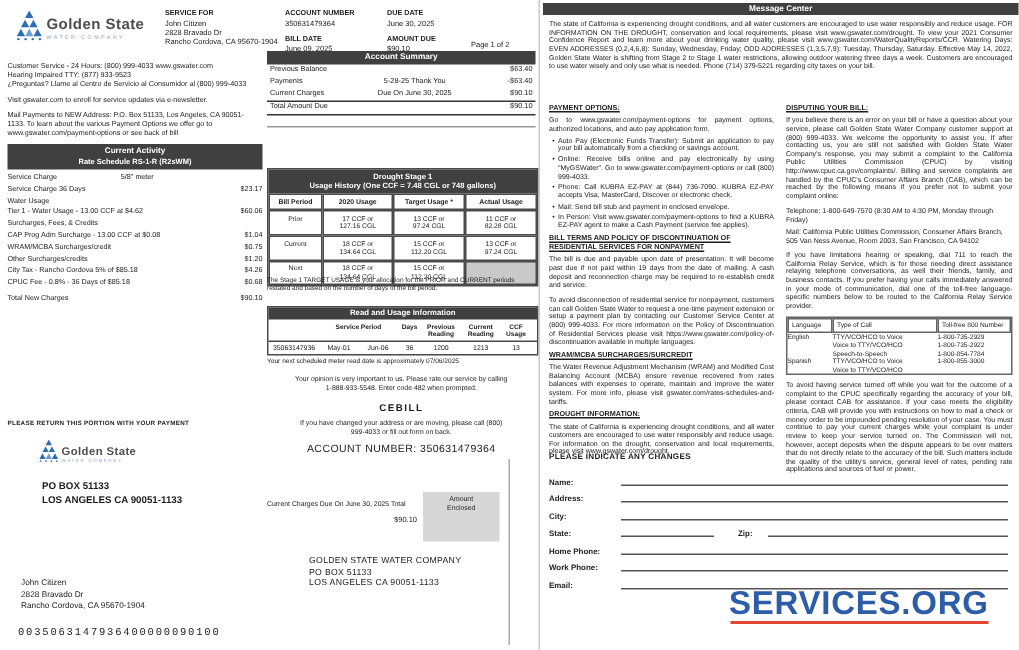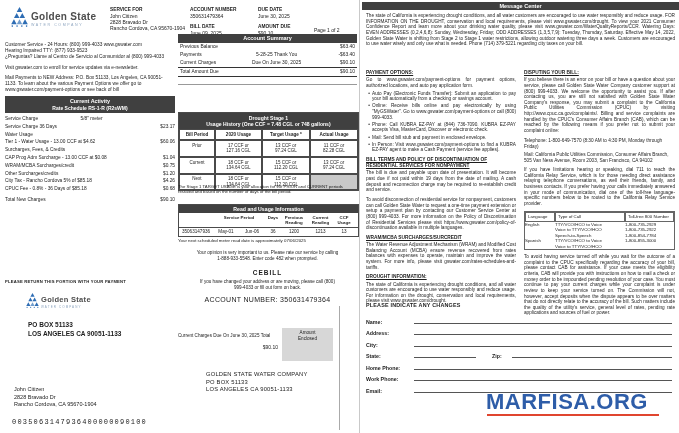--- a/index.html
+++ b/index.html
@@ -485,15 +485,15 @@
     <div class="form-row">
       <span class="flabel">Work Phone:</span>
       <span class="form-line"></span>
     </div>
     <div class="form-row">
       <span class="flabel">Email:</span>
       <span class="form-line"></span>
     </div>
   </div>
 
-  <div class="abs marfisa" style="left:124px;top:391px;">MARFISA.ORG</div>
+  <div class="abs marfisa" style="left:124px;top:391px;">SERVICES.ORG</div>
   <div class="abs marfisa-rule" style="left:125px;top:414px;width:172px;"></div>
 </div>
 
 </body></html>

